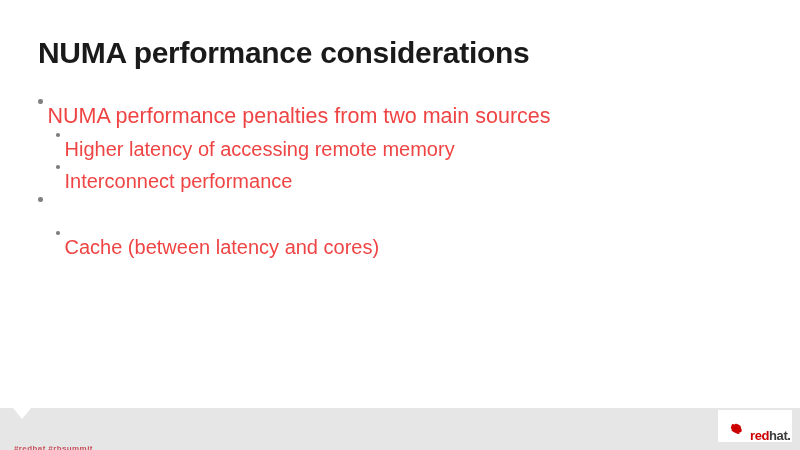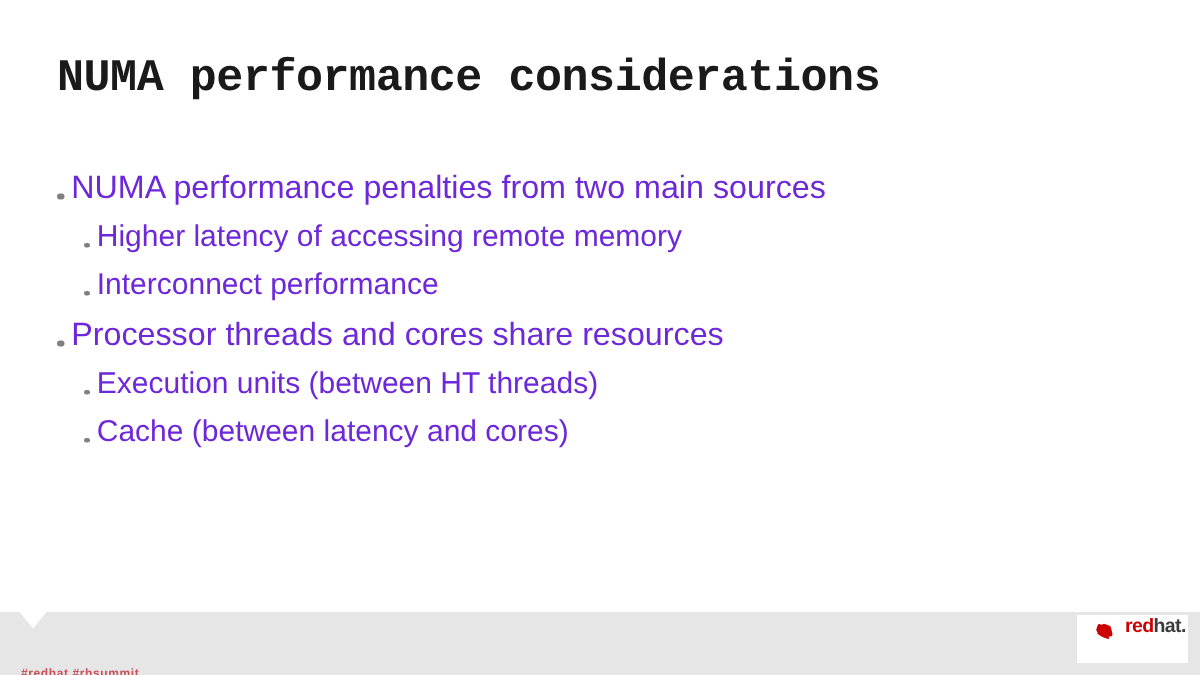--- a/index.html
+++ b/index.html
@@ -21,34 +21,33 @@
   
   .slide-title {
     position: absolute;
     left: 38px;
     top: 36px;
     font-size: 30px;
     font-weight: bold;
     color: #1a1a1a;
     letter-spacing: -0.3px;
     white-space: nowrap;
-    font-family: Liberation Mono, monospace;
   }
 
   
   .body-list {
     position: absolute;
     left: 38px;
     top: 104px;
     width: 700px;
   }
   .bullet-row {
     display: flex;
-    align-items: flex-end;
-    color: #6d28d9;
+    align-items: flex-start;
+    color: #ef4444;
   }
   .bullet-row.level-1 {
     margin-left: 0px;
     height: 34px;
   }
   .bullet-row.level-2 {
     margin-left: 18px;
     height: 32px;
   }
   .bullet-mark {
@@ -112,21 +111,21 @@
 
   
   .logo-box {
     position: absolute;
     left: 718px;
     top: 410px;
     width: 74px;
     height: 32px;
     background: #ffffff;
     display: flex;
-    align-items: flex-start;
+    align-items: flex-end;
     padding-left: 4px;
     box-sizing: border-box;
   }
   .shadowman {
     flex: 0 0 auto;
     width: 24px;
     height: 24px;
     display: block;
   }
   .wordmark {
@@ -159,27 +158,22 @@
       <span class="bullet-text">Higher latency of accessing remote memory</span>
     </div>
 
     <div class="bullet-row level-2">
       <span class="bullet-mark"></span>
       <span class="bullet-text">Interconnect performance</span>
     </div>
 
     <div class="bullet-row level-1">
       <span class="bullet-mark"></span>
-      <span class="bullet-text">Processor threads and cores share resources</span>
     </div>
 
-    <div class="bullet-row level-2">
-      <span class="bullet-mark"></span>
-      <span class="bullet-text">Execution units (between HT threads)</span>
-    </div>
 
     <div class="bullet-row level-2">
       <span class="bullet-mark"></span>
       <span class="bullet-text">Cache (between latency and cores)</span>
     </div>
 
   </div>
 
   <div class="footer-bar">
     <div class="footer-notch"></div>

